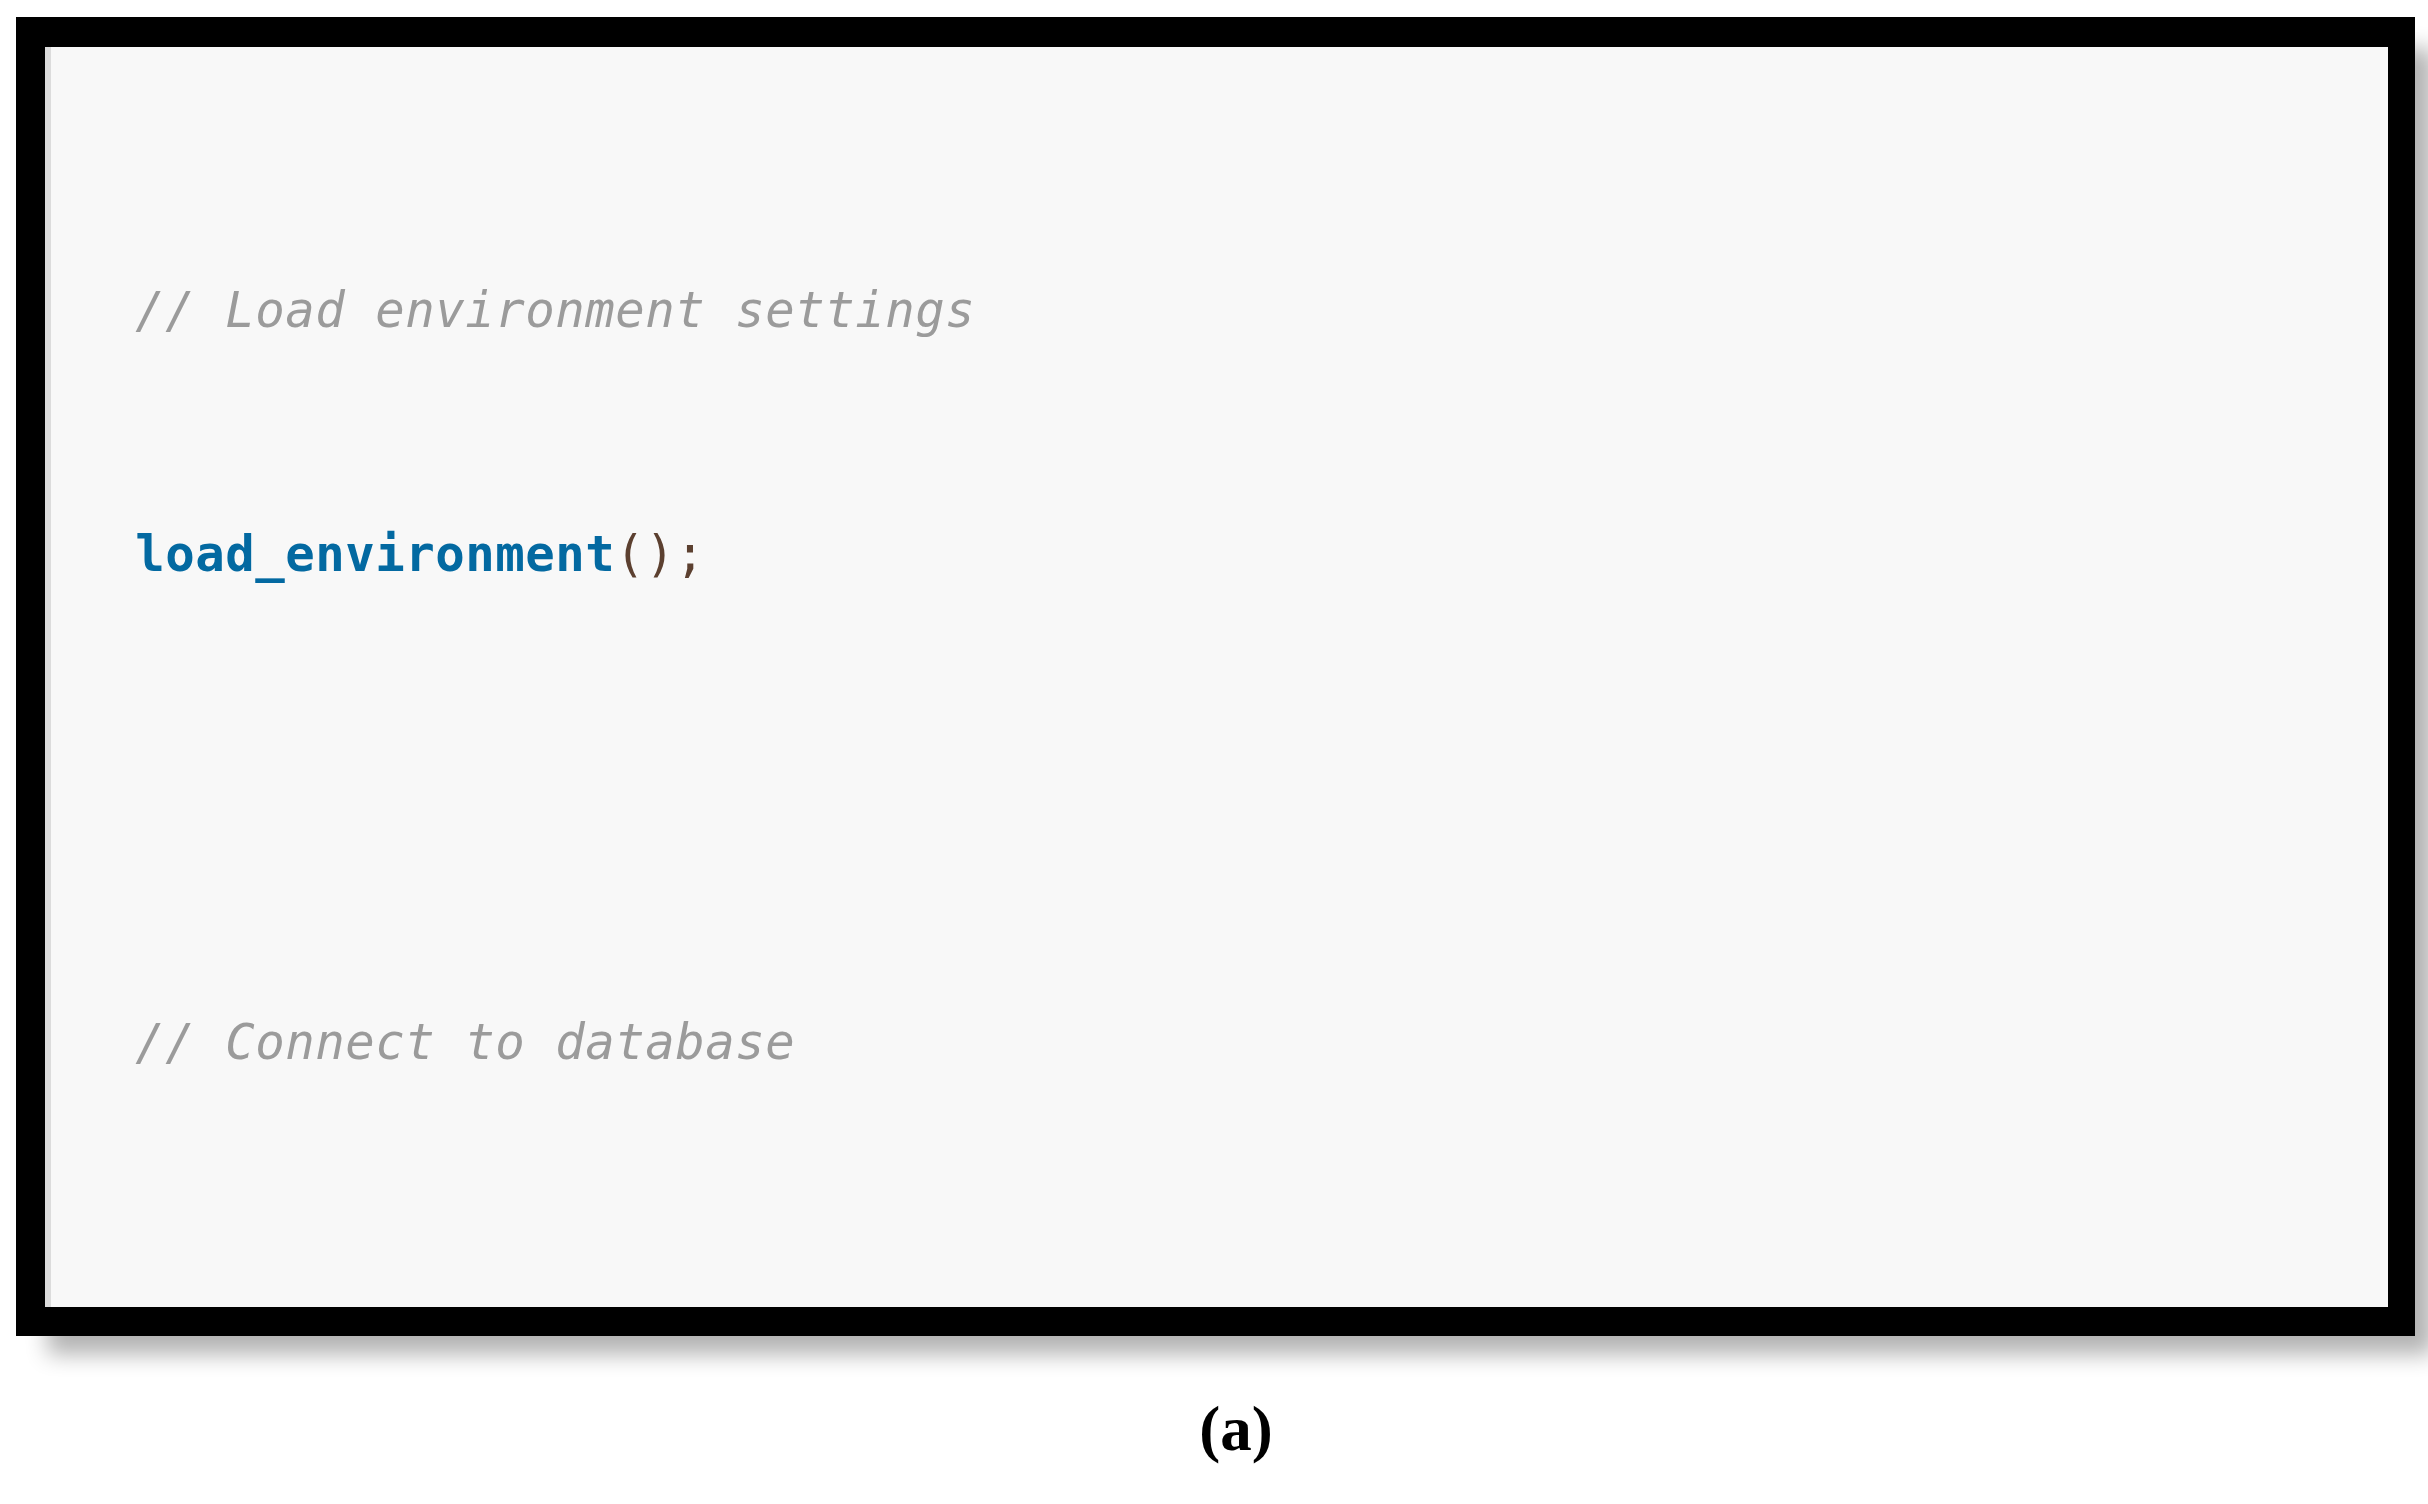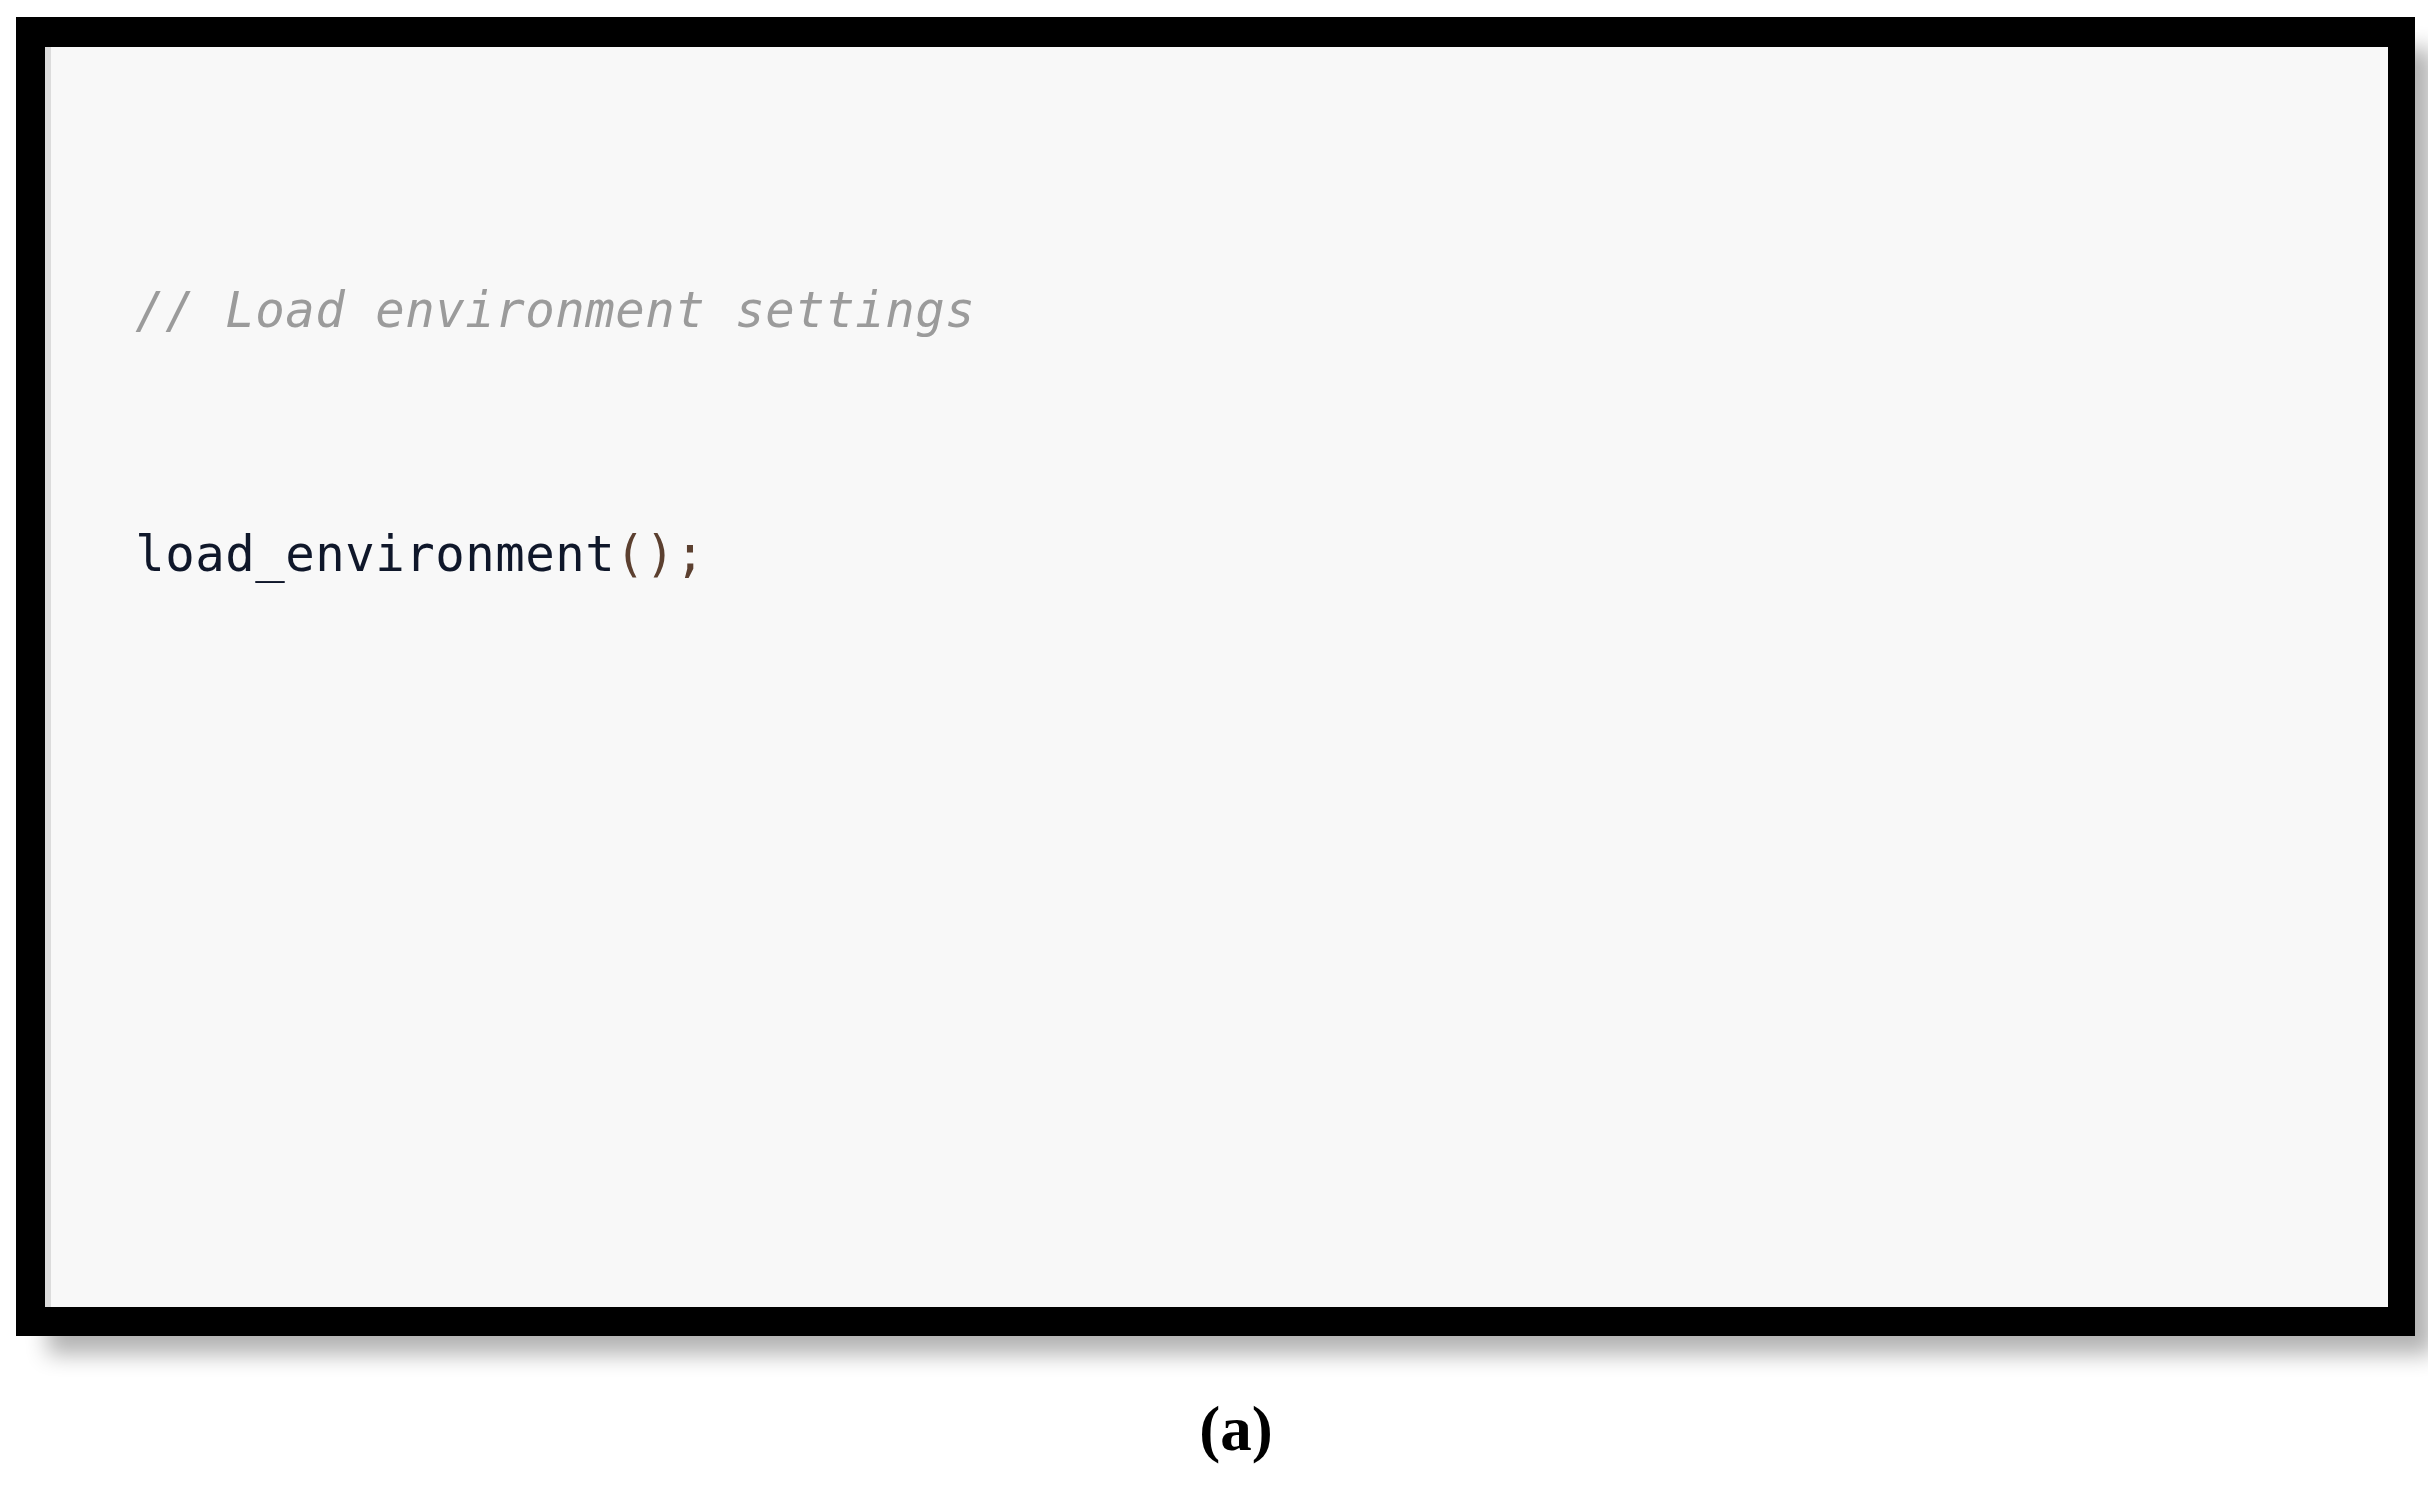--- a/index.html
+++ b/index.html
@@ -69,22 +69,22 @@
     white-space: pre;
   }
   .code-line.blank { height: 61px; }
 
   .cmt {
     color: #9b9b9b;
     font-style: italic;
     font-weight: 400;
   }
   .fn {
-    color: #0f172a;
-    font-weight: 400;
+    color: #0369a1;
+    font-weight: 700;
     text-align: center;
   }
   .punc {
     color: #5c4030;
     font-weight: 400;
   }
 
   
   #figure-caption {
     position: absolute;
@@ -113,20 +113,21 @@
     <div id="code-panel">
 
       <div id="code-listing">
 
         <div class="code-line"><span class="cmt">// Load environment settings</span></div>
 
         <div class="code-line"><span class="fn">load_environment</span><span class="punc">();</span></div>
 
         <div class="code-line blank"><span></span></div>
 
+        <div class="code-line"><span class="cmt">// Connect to database</span></div>
 
 
         
 
         
 
         
 
         
 

